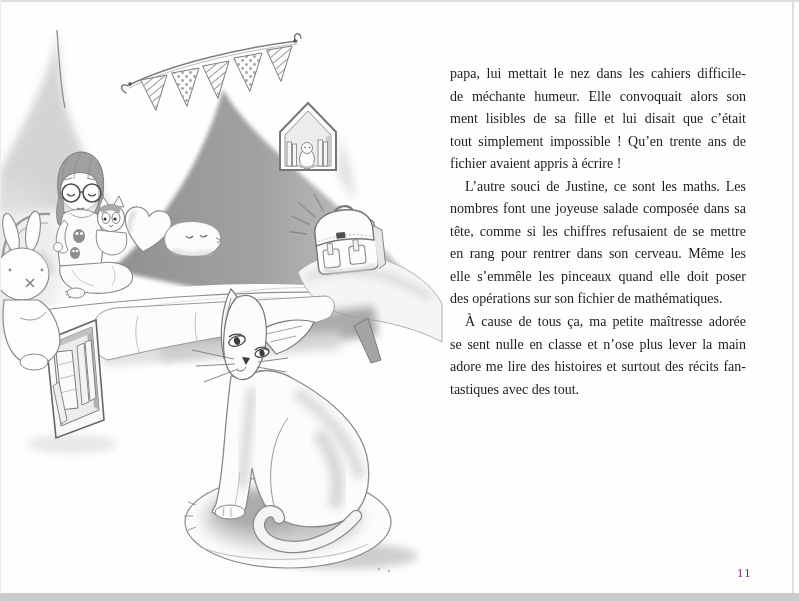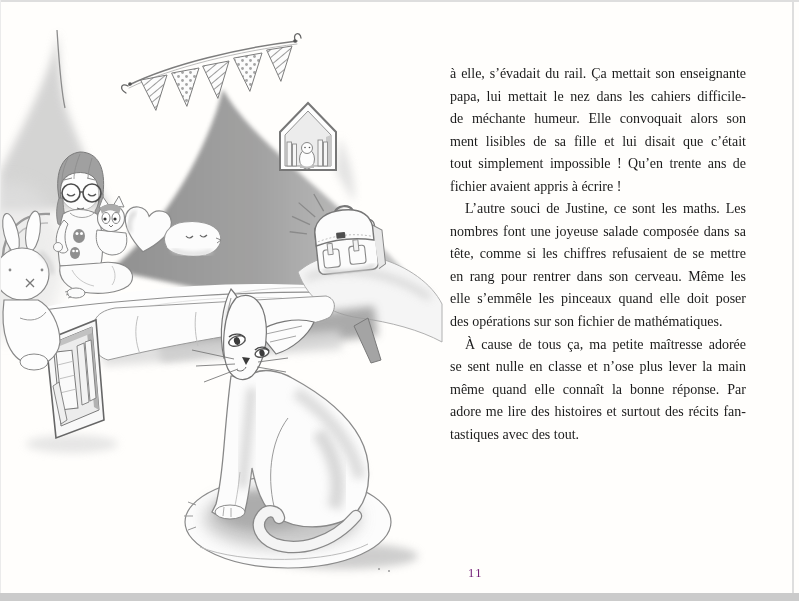--- a/index.html
+++ b/index.html
@@ -14,21 +14,21 @@
   .bottom-bar{position:absolute;left:0;right:0;bottom:0;height:8px;background:#cbcbcb;}
   .illustration{position:absolute;left:0;top:2px;}
   .text-block{
     position:absolute;left:450px;top:63px;width:296px;
     font-size:14px;line-height:22.55px;color:#1b1b1b;
   }
   .line{text-align:justify;text-align-last:justify;height:22.55px;overflow:hidden;}
   .line.indent{text-indent:15px;}
   .line.last{text-align-last:left;}
   .page-number{
-    position:absolute;left:468px;top:566px;width:296px;text-align:left;
+    position:absolute;left:456px;top:566px;width:296px;text-align:right;
     font-size:12.5px;color:#701a75;letter-spacing:1.5px;
   }
 </style>
 </head>
 <body>
 
 <svg class="illustration" width="445" height="596" viewBox="0 0 445 596">
   <defs>
     <filter id="b2" x="-30%" y="-30%" width="160%" height="160%">
         <feGaussianBlur stdDeviation="2.2"></feGaussianBlur>
@@ -275,35 +275,33 @@
     </g>
   </g>
 
   <g>
     <circle cx="379" cy="567" r="1" fill="#9a9a9a"></circle>
     <circle cx="389" cy="569" r="1" fill="#9a9a9a"></circle>
   </g>
 </svg>
 
 <div class="text-block">
-    <div class="line">à elle, s’évadait du rail. Ça mettait son enseignante</div>
     <div class="line">papa, lui mettait le nez dans les cahiers difficile-</div>
     <div class="line">de méchante humeur. Elle convoquait alors son</div>
     <div class="line">ment lisibles de sa fille et lui disait que c’était</div>
     <div class="line">tout simplement impossible ! Qu’en trente ans de</div>
     <div class="line last">fichier avaient appris à écrire !</div>
     <div class="line indent">L’autre souci de Justine, ce sont les maths. Les</div>
     <div class="line">nombres font une joyeuse salade composée dans sa</div>
     <div class="line">tête, comme si les chiffres refusaient de se mettre</div>
     <div class="line">en rang pour rentrer dans son cerveau. Même les</div>
     <div class="line">elle s’emmêle les pinceaux quand elle doit poser</div>
     <div class="line last">des opérations sur son fichier de mathématiques.</div>
     <div class="line indent">À cause de tous ça, ma petite maîtresse adorée</div>
     <div class="line">se sent nulle en classe et n’ose plus lever la main</div>
-    <div class="line">même quand elle connaît la bonne réponse. Par</div>
     <div class="line">adore me lire des histoires et surtout des récits fan-</div>
     <div class="line last">tastiques avec des tout.</div>
   </div>
 <div class="page-number">11</div>
 
 <div class="frame-top"></div>
 <div class="frame-left"></div>
 <div class="frame-right"></div>
 <div class="bottom-bar"></div>
 

